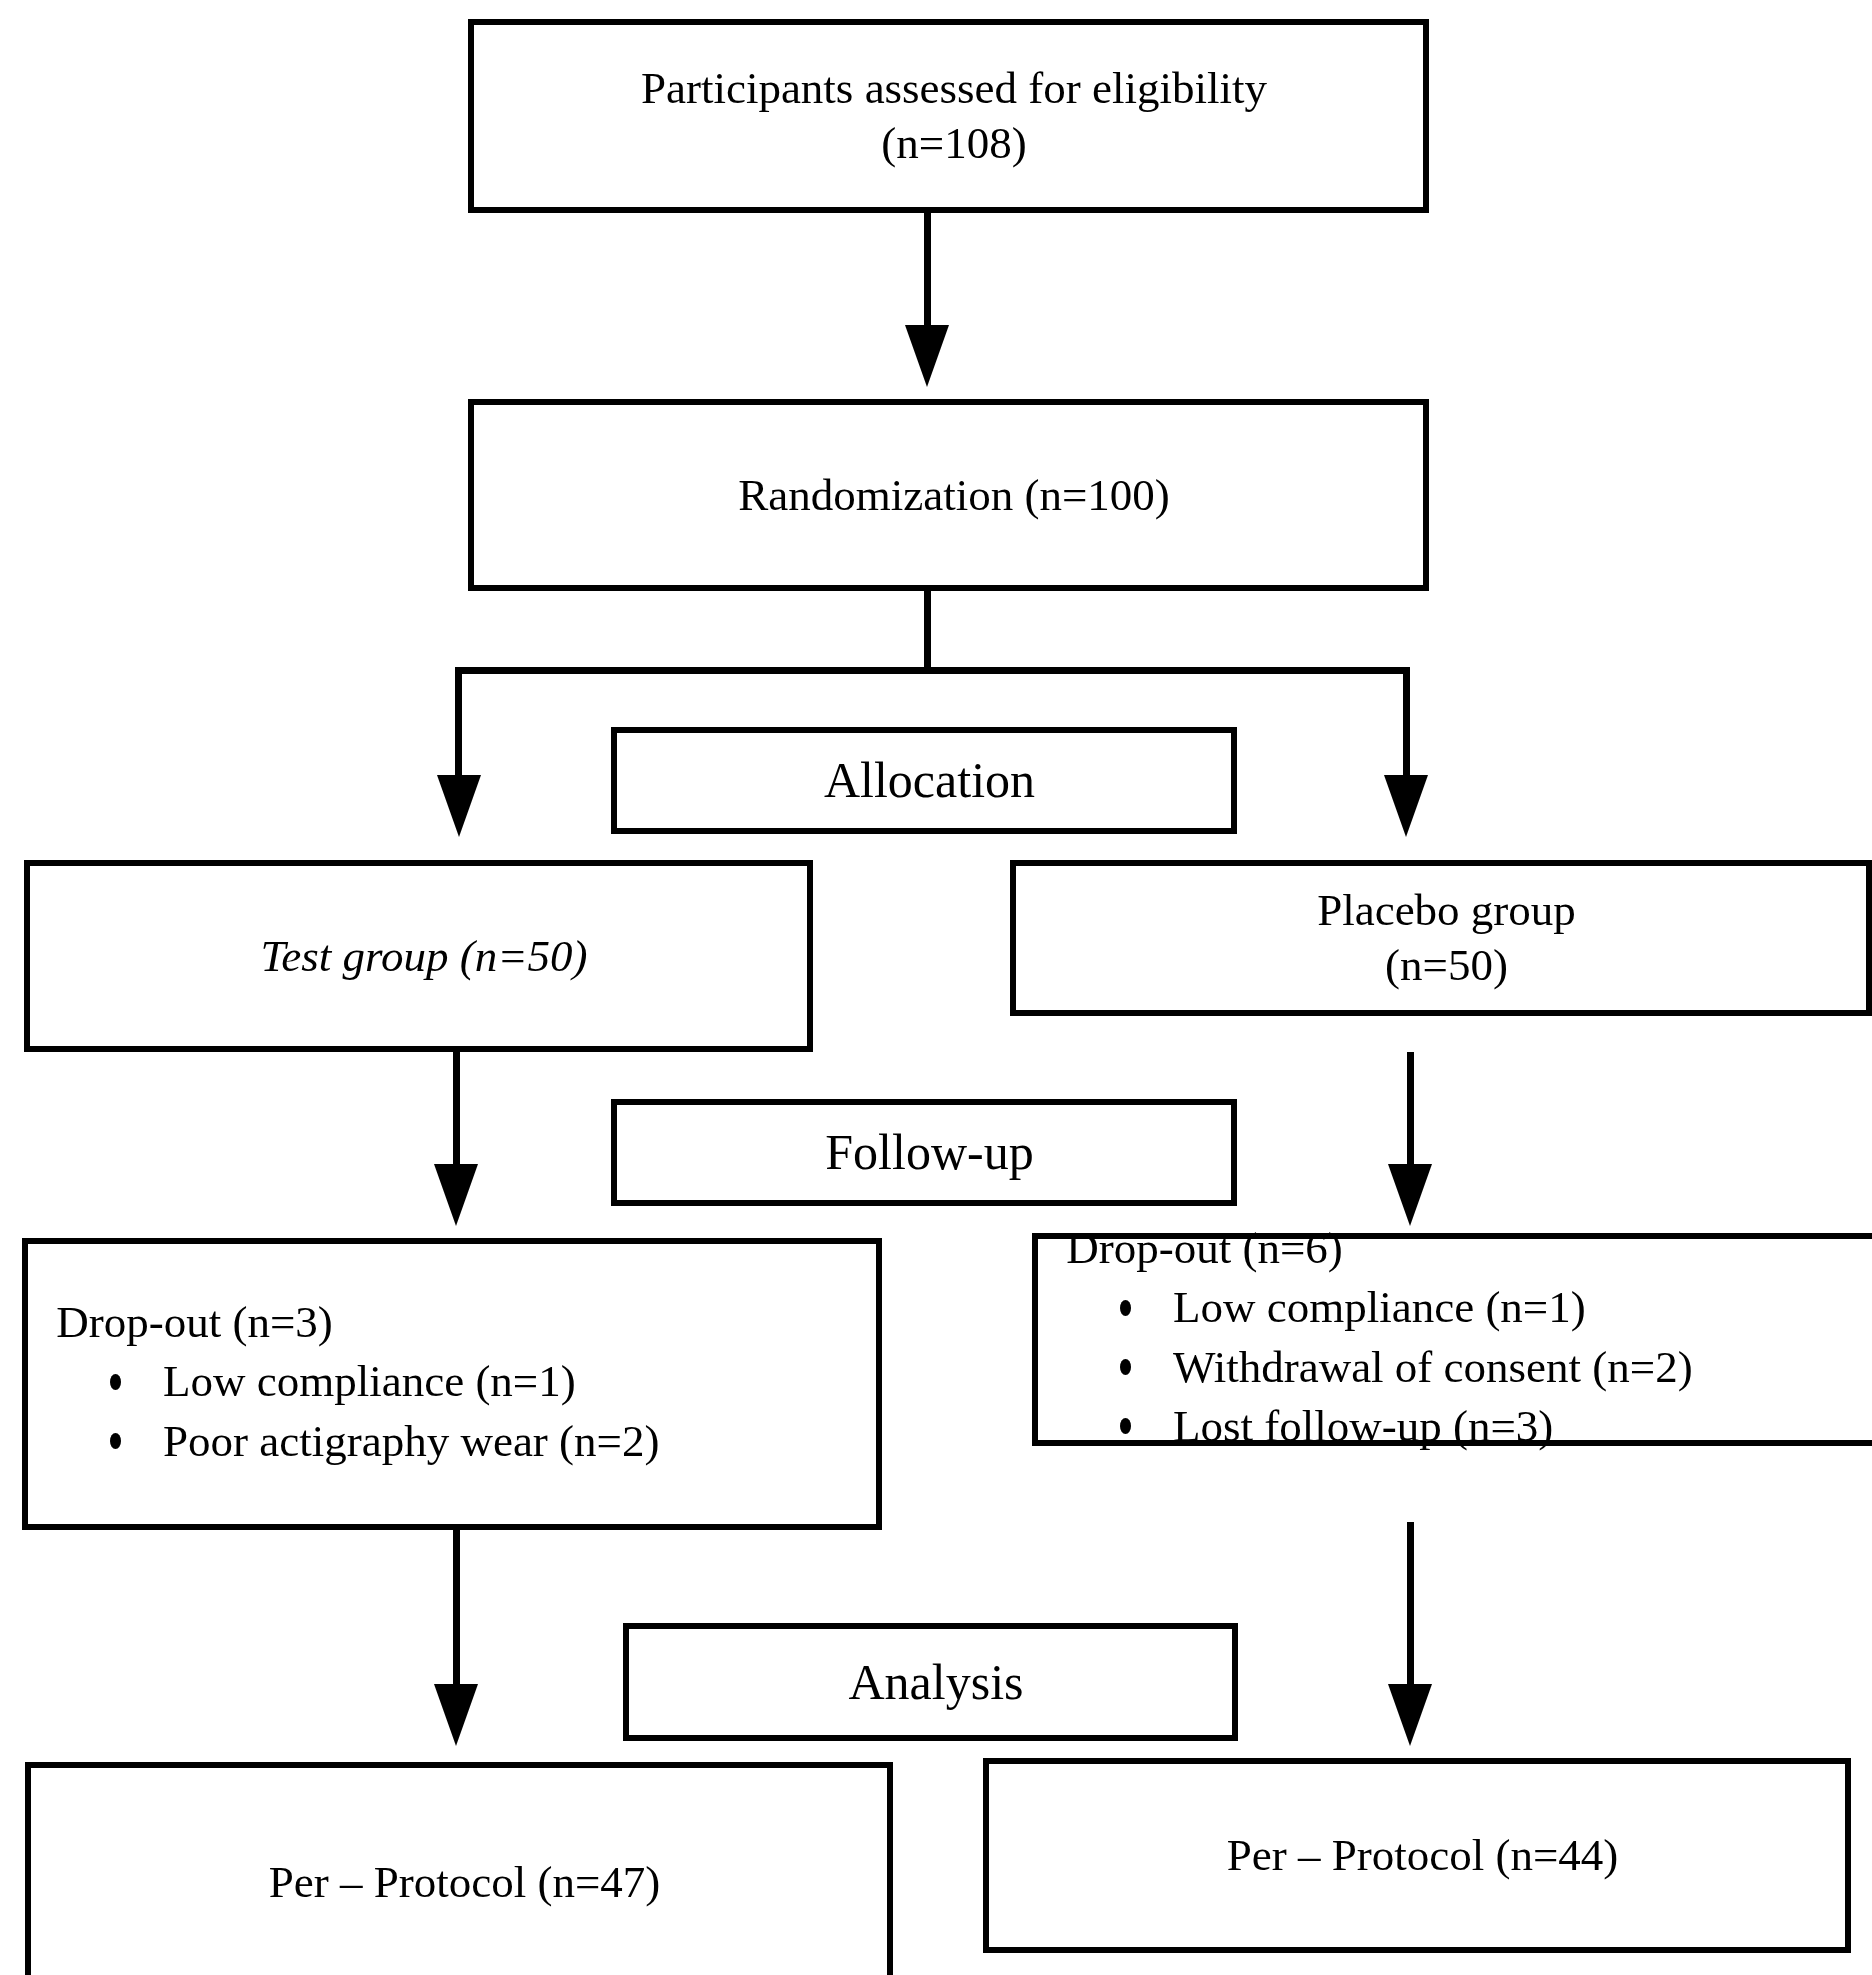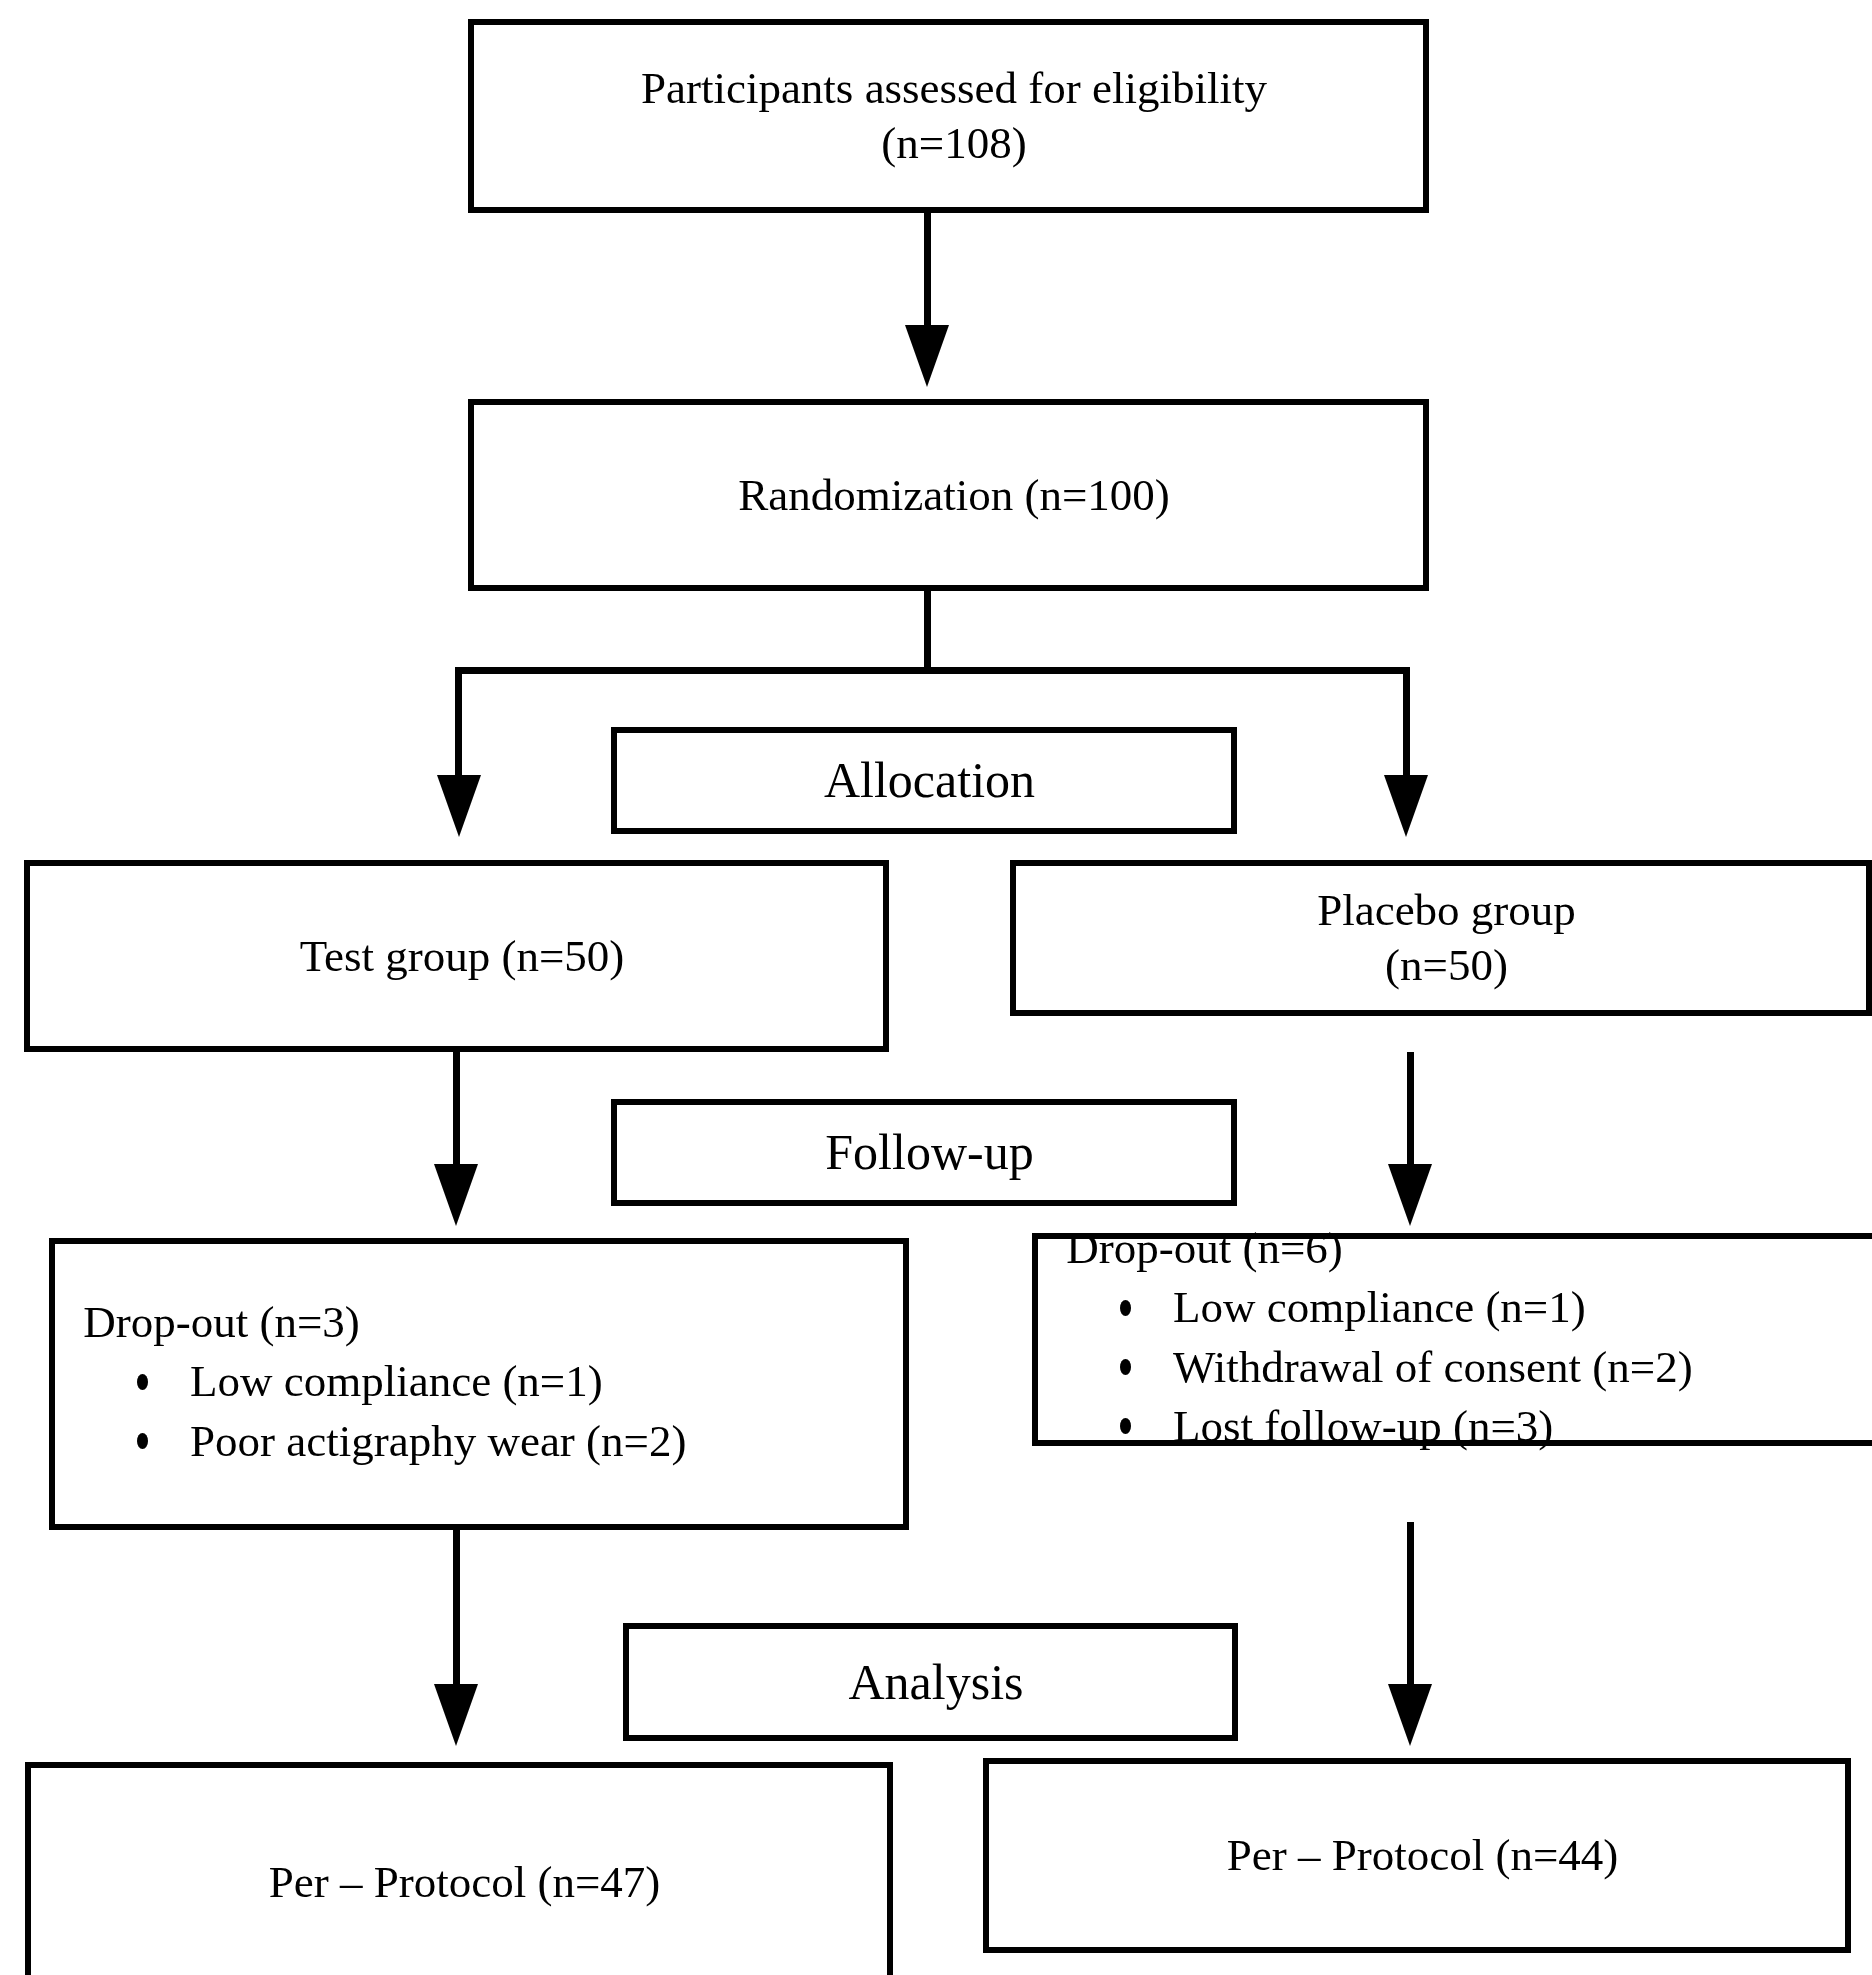--- a/index.html
+++ b/index.html
@@ -115,21 +115,21 @@
   <div class="vline" style="left:1403px; top:667px; height:124px;"></div>
   <div class="arrowhead" style="left:437px; top:775px;"></div>
   <div class="arrowhead" style="left:1384px; top:775px;"></div>
 
   <div class="box stage-box" style="left:611px; top:727px; width:626px; height:107px;">
     <div class="inner">
       <span>Allocation</span>
     </div>
   </div>
 
-  <div class="box" style="left:24px; top:860px; width:865px; height:192px;">
+  <div class="box" style="left:24px; top:860px; width:789px; height:192px;font-style:italic;">
     <div class="inner">
       <span>Test group (n=50)</span>
     </div>
   </div>
 
   <div class="box" style="left:986px; top:860px; width:862px; height:156px;margin-left:24px;">
     <div class="inner">
       <span>Placebo group</span><br>
       <span>(n=50)</span>
     </div>
@@ -139,21 +139,21 @@
   <div class="arrowhead" style="left:434px; top:1164px;"></div>
   <div class="vline" style="left:1407px; top:1052px; height:127px;"></div>
   <div class="arrowhead" style="left:1388px; top:1164px;"></div>
 
   <div class="box stage-box" style="left:611px; top:1099px; width:626px; height:107px;">
     <div class="inner">
       <span>Follow-up</span>
     </div>
   </div>
 
-  <div class="box left-align" style="left:22px; top:1238px; width:860px; height:292px;margin-left:27px;">
+  <div class="box left-align" style="left:22px; top:1238px; width:860px; height:292px;">
     <div class="inner">
       <span class="dropout-head">Drop-out (n=3)</span>
       <ul class="dropout-list">
         <li>Low compliance (n=1)</li>
         <li>Poor actigraphy wear (n=2)</li>
       </ul>
     </div>
   </div>
 
   <div class="box left-align" style="left:1008px; top:1233px; width:854px; height:213px;margin-left:24px;">

